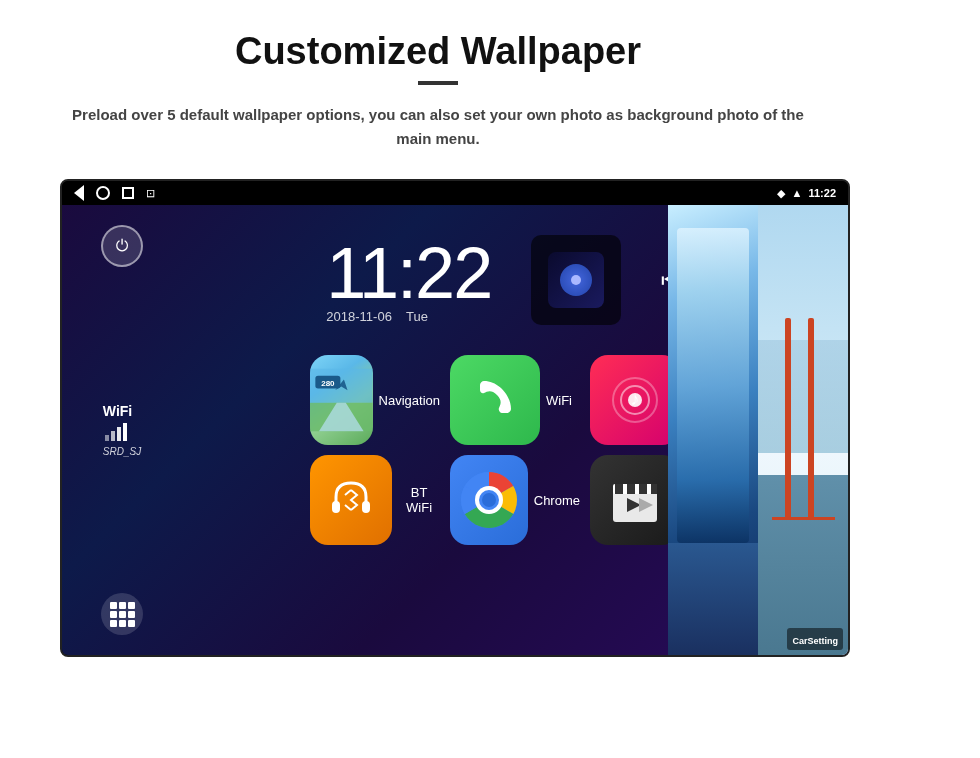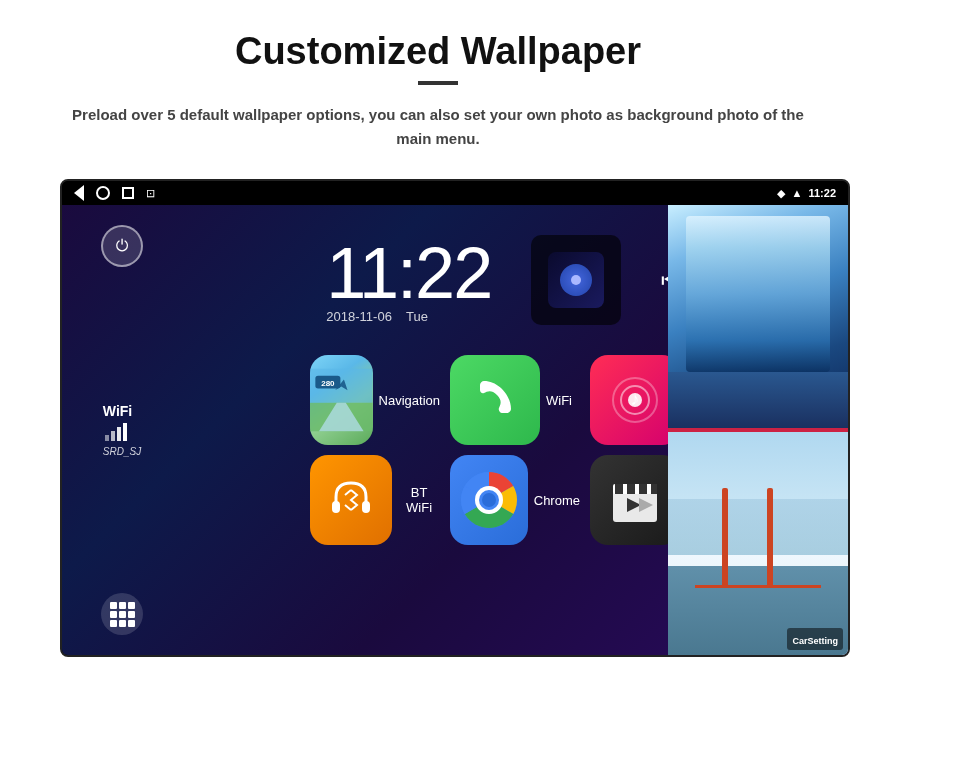--- a/index.html
+++ b/index.html
@@ -250,21 +250,21 @@
     }
 
     
     .wallpaper-previews {
       position: absolute;
       right: 0;
       top: 0;
       bottom: 0;
       width: 180px;
       display: flex;
-      flex-direction: column;
+      flex-direction: row;
     }
 
     .wallpaper-top {
       flex: 1;
       background: linear-gradient(135deg, #87ceeb, #4a90d9, #b8e0f5);
       position: relative;
       overflow: hidden;
     }
 
     .wallpaper-bottom {

